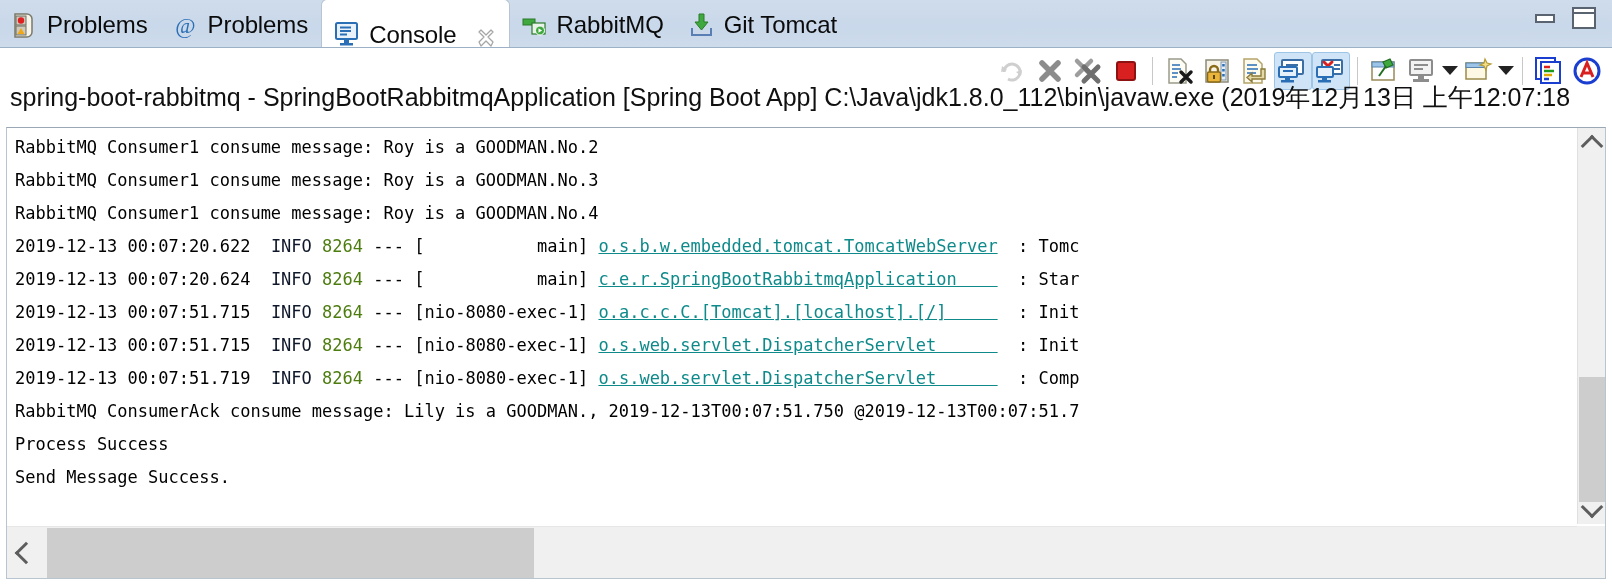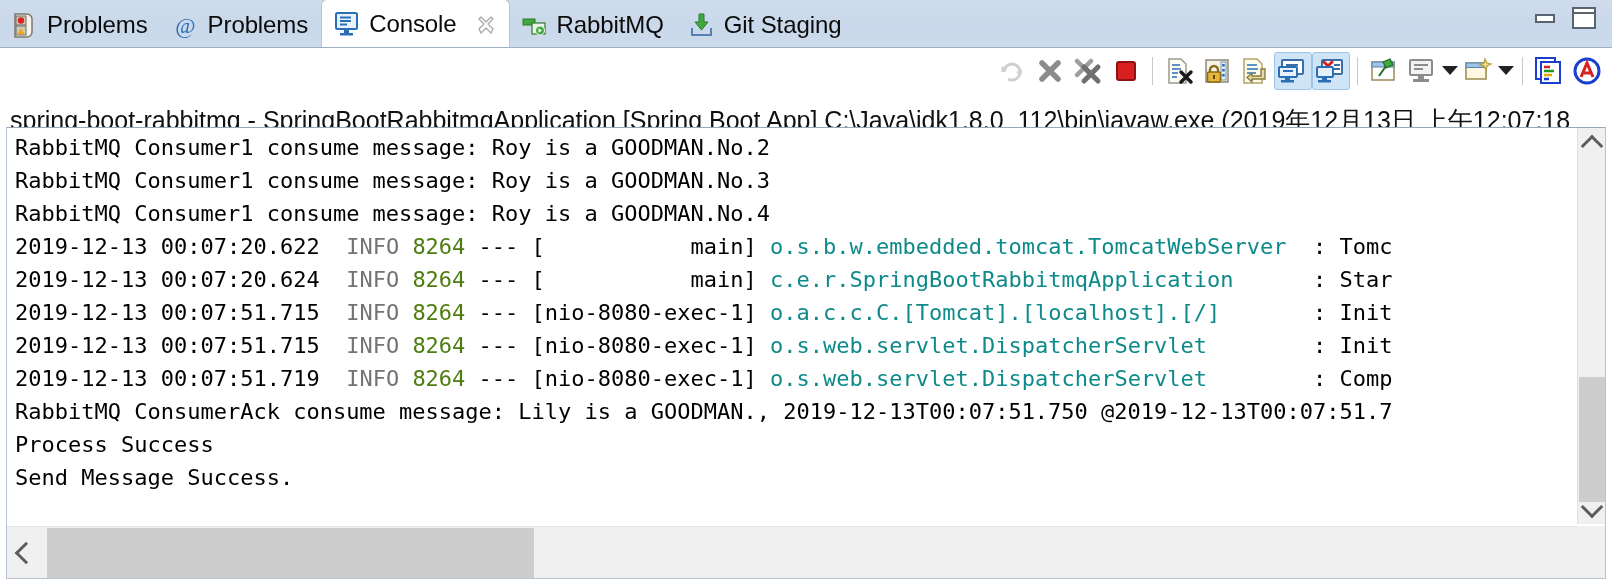--- a/index.html
+++ b/index.html
@@ -43,20 +43,21 @@
     white-space: nowrap;
     position: relative;
   }
   .tab.active {
     background: #ffffff;
     border: 1px solid #b6c4d4;
     border-bottom: none;
     border-radius: 6px 6px 0 0;
     height: 48px;
     box-shadow: 0 0 0 0 transparent;
+    align-items: flex-end;
   }
   .tab .lbl { line-height: 1; letter-spacing: -0.1px; }
   .tab .closex {
     margin-left: 10px;
     width: 20px; height: 20px;
     display: inline-block;
     position: relative;
   }
   .icn { width: 27px; height: 27px; display:inline-block; flex: none; }
 
@@ -122,21 +123,21 @@
   .caret {
     width: 0; height: 0;
     border-left: 8px solid transparent;
     border-right: 8px solid transparent;
     border-top: 9px solid #222;
   }
 
   
   .ctitle {
     position: absolute;
-    left: 0; top: 104px;
+    left: 0; top: 81px;
     width: 1612px; height: 32px;
     font-size: 25px;
     color: #101010;
     white-space: nowrap;
     overflow: hidden;
     padding-left: 10px;
     box-sizing: border-box;
     line-height: 32px;
   }
 
@@ -153,29 +154,29 @@
   }
   .ctext {
     position: absolute;
     left: 0; top: 0;
     width: 1522px;
     height: 396px;
     overflow: hidden;
     padding: 3px 0 0 8px;
     box-sizing: border-box;
     font-family: "DejaVu Sans Mono", monospace;
-    font-size: 22px;
+    font-size: 17px;
     line-height: 33px;
     color: #000000;
     white-space: pre;
   }
   .ctext .ln { white-space: pre; }
-  .lvl  { color: #737373; }
+  .lvl  { color: #0f172a; }
   .pid  { color: #4d7c0f; }
-  .cls  { color: #0e8a8a; }
+  .cls  { color: #0e8a8a; text-decoration: underline; }
 
   
   .vsb {
     position: absolute;
     right: 0; top: 0;
     width: 28px; height: 396px;
     background: #f0f0f0;
     border-left: 1px solid #e0e0e0;
     box-sizing: border-box;
   }
@@ -287,21 +288,21 @@
       <span class="lbl">RabbitMQ</span>
     </div>
 
     <div class="tab">
       <span class="icn">
         <svg width="27" height="27" viewBox="0 0 27 27">
           <path d="M11 2 h5 v8 h4 l-6.5 8 -6.5 -8 h4 z" fill="#3fa93f" stroke="#2b7a2b" stroke-width="1"></path>
           <path d="M4 16 v7 h19 v-7" fill="none" stroke="#5a7fb5" stroke-width="2"></path>
         </svg>
       </span>
-      <span class="lbl">Git Staging</span>
+      <span class="lbl">Git Tomcat</span>
     </div>
 
   </div>
 
   <div class="winbtns">
     <div class="wb-min"></div>
     <div class="wb-max"></div>
   </div>
 </div>
 

